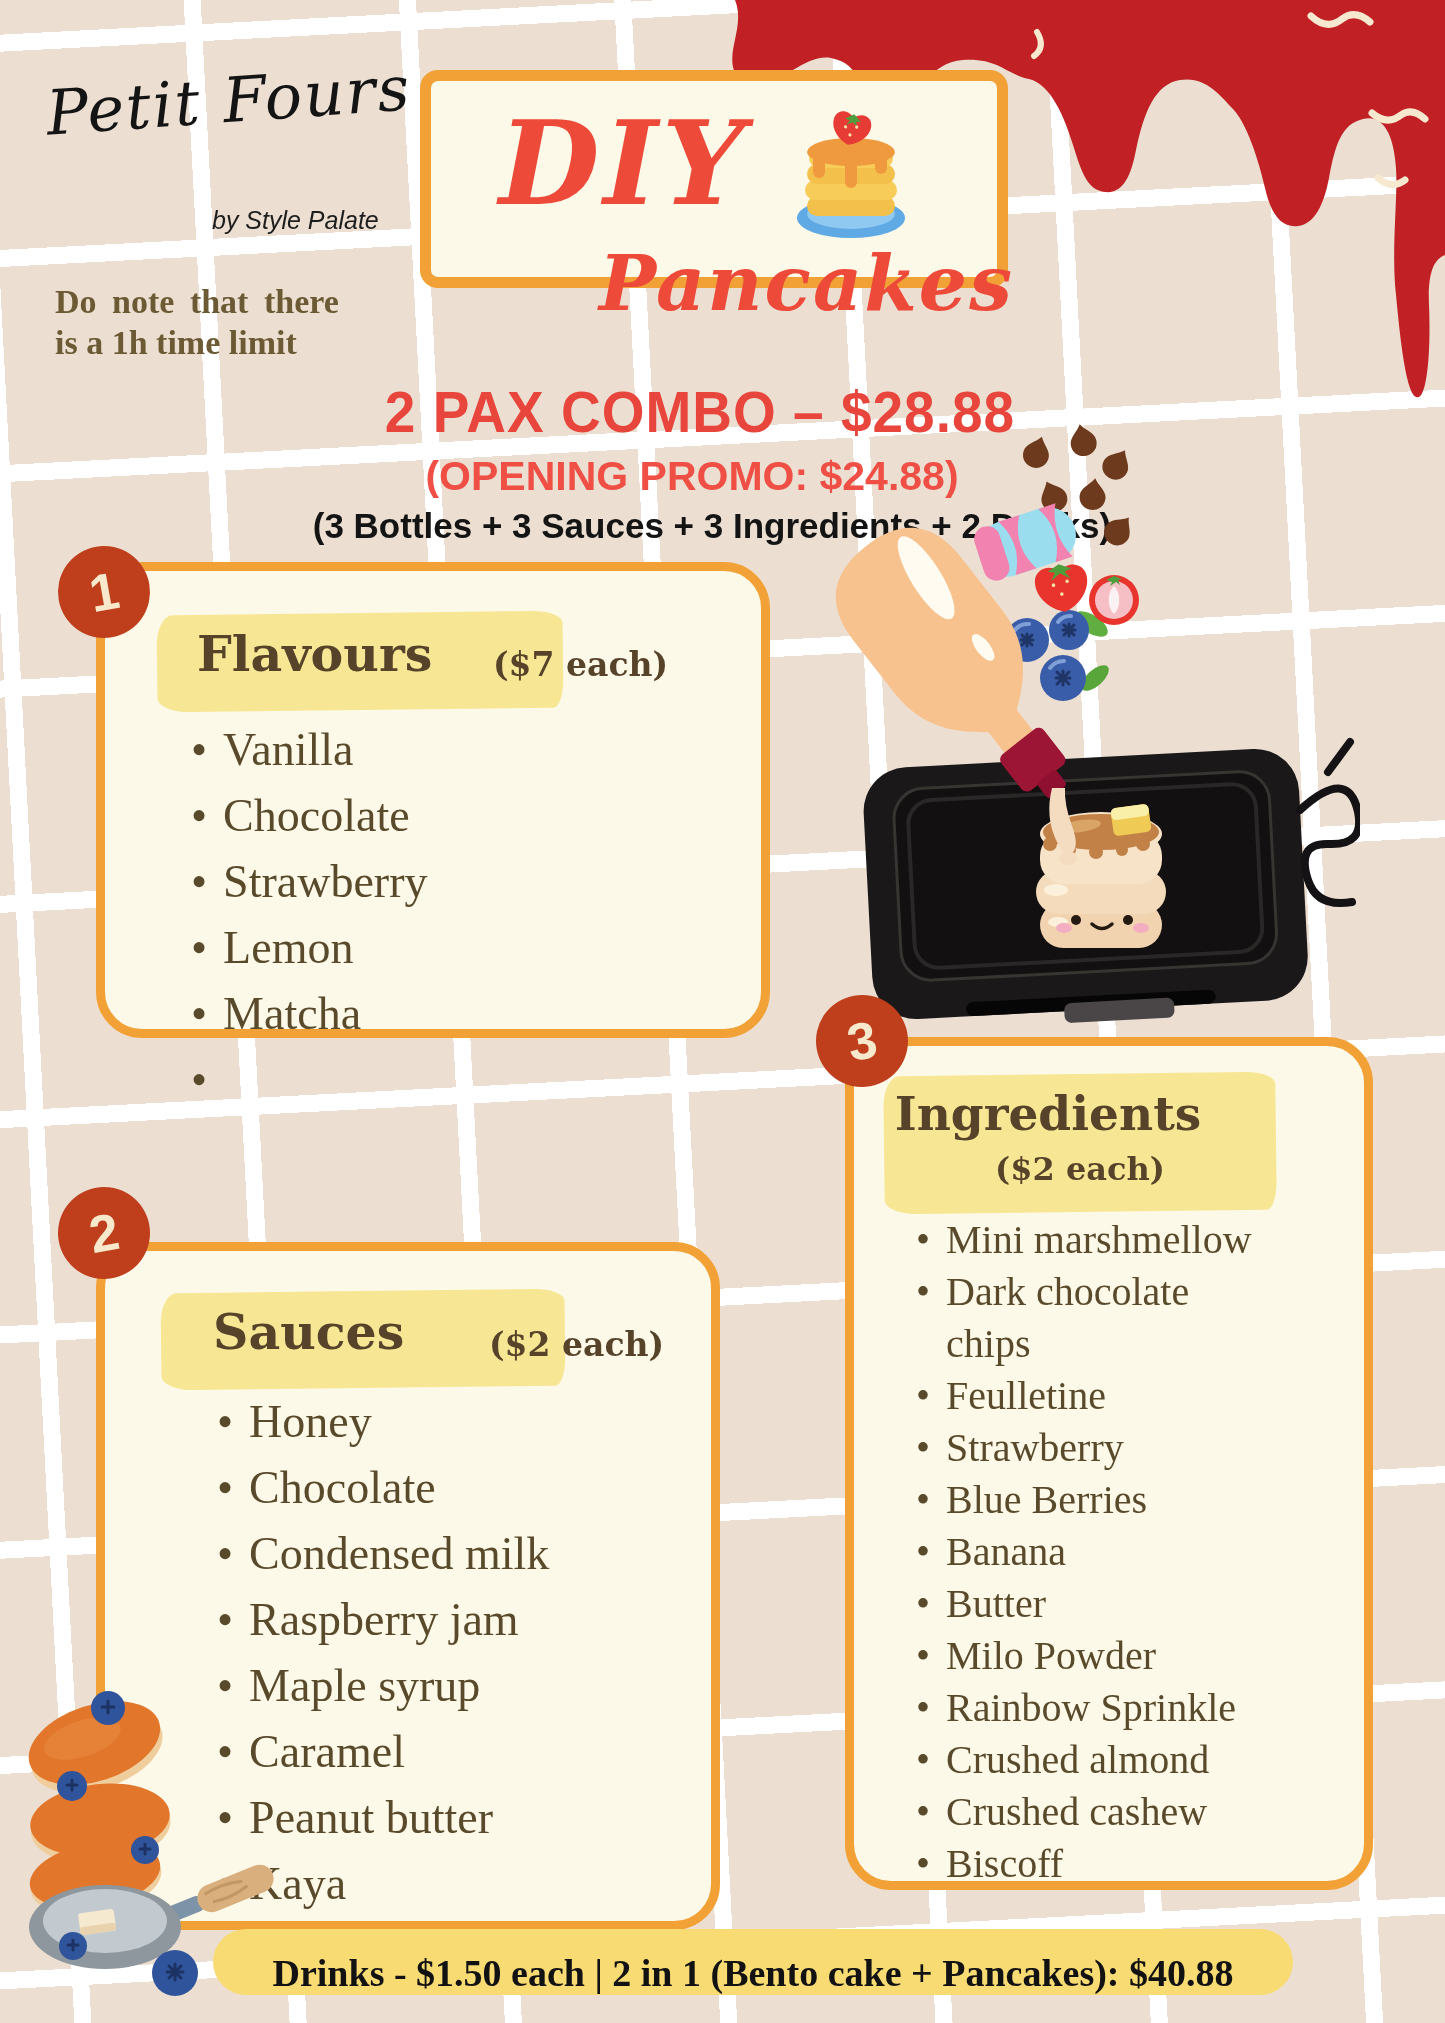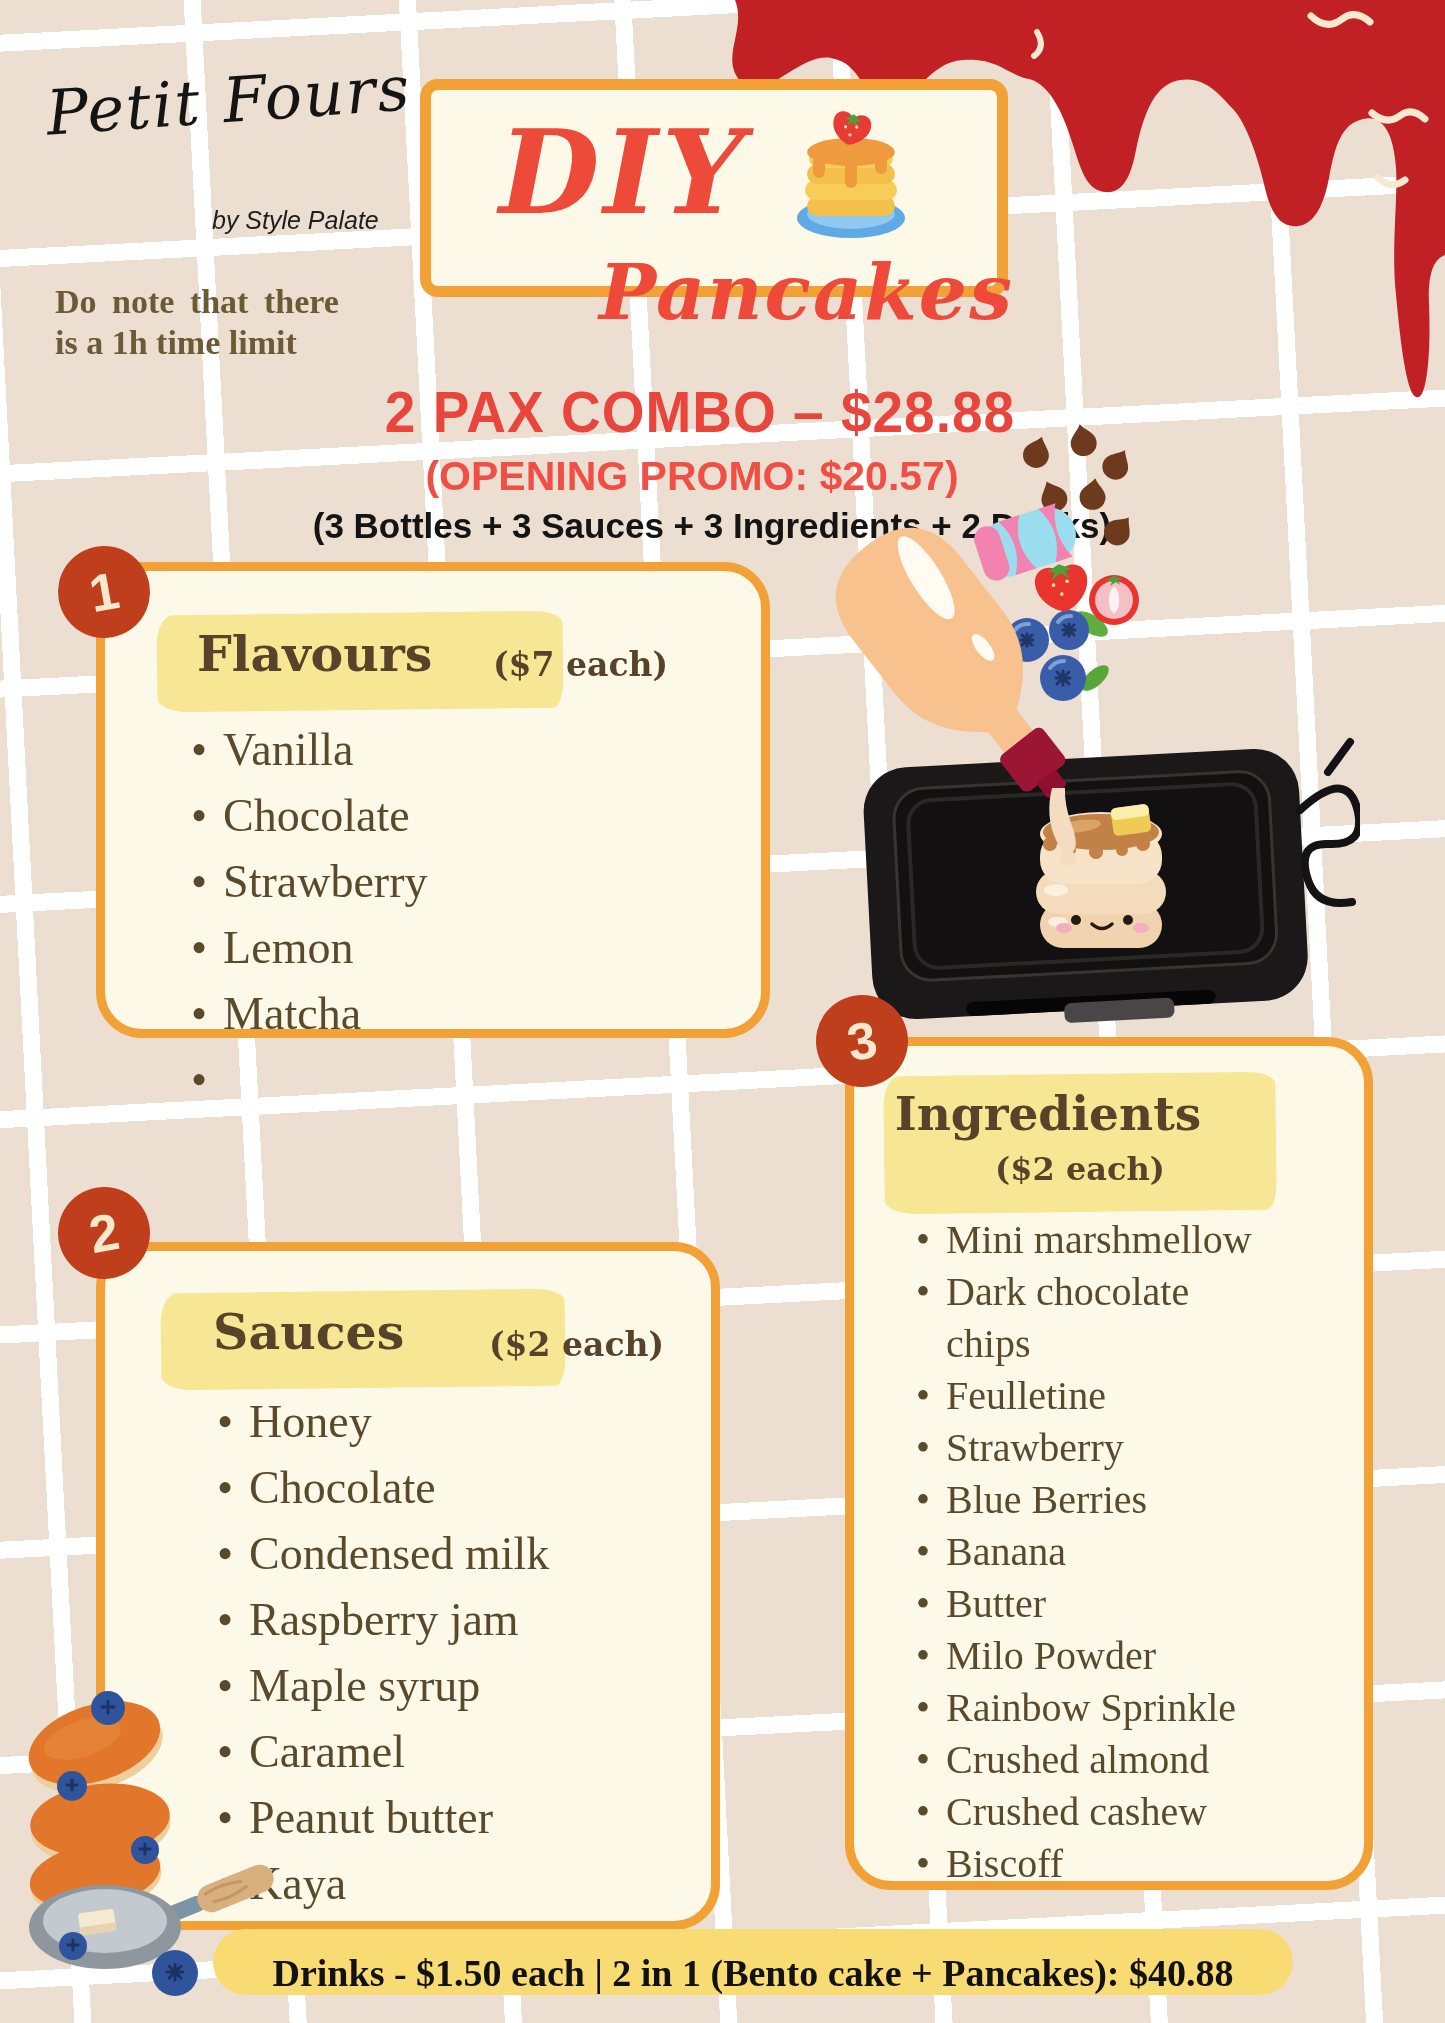--- a/index.html
+++ b/index.html
@@ -6,21 +6,21 @@
   .canvas{position:relative;width:1445px;height:2023px;background:#ECDFD2;overflow:hidden;font-family:"Liberation Serif",serif;}
   .abs{position:absolute;}
   .grid{position:absolute;left:-12%;top:-10%;width:130%;height:125%;z-index:1;
     background-image:
       repeating-linear-gradient(to right,transparent 0,transparent 198px,#fff 198px,#fff 215px),
       repeating-linear-gradient(to bottom,transparent 0,transparent 198px,#fff 198px,#fff 215px);
     transform:rotate(-3deg);}
   .logo{left:46px;top:64px;z-index:3;font-family:"DejaVu Serif",serif;font-style:italic;font-size:62px;color:#141414;transform:rotate(-4deg);letter-spacing:2px;}
   .byline{left:212px;top:206px;z-index:3;font-family:"Liberation Sans",sans-serif;font-style:italic;font-size:25px;color:#1d1d1d;}
   .note{left:55px;top:281px;z-index:3;width:320px;font-weight:bold;font-size:34px;line-height:41px;color:#6B5A33;}
-  .title-card{left:420px;top:70px;width:588px;height:218px;z-index:3;background:#FDF9E8;border:11px solid #F2A136;border-radius:18px;box-sizing:border-box;margin-top:9px;}
+  .title-card{left:420px;top:70px;width:588px;height:218px;z-index:3;background:#FDF9E8;border:11px solid #F2A136;border-radius:18px;box-sizing:border-box;}
   .title-diy{position:absolute;left:68px;top:14px;font-family:"DejaVu Serif",serif;font-style:italic;font-weight:bold;font-size:116px;color:#EE4A3A;letter-spacing:4px;}
   .title-pancakes{position:absolute;left:168px;top:158px;font-family:"DejaVu Serif",serif;font-style:italic;font-weight:bold;font-size:76px;color:#EE4A3A;letter-spacing:2px;}
   .combo{left:0;top:380px;width:1400px;z-index:3;text-align:center;font-family:"Liberation Sans",sans-serif;font-weight:bold;font-size:55px;letter-spacing:1px;color:#E8463C;transform:scaleY(1.05);}
   .promo{left:0;top:453px;width:1384px;z-index:3;text-align:center;font-family:"Liberation Sans",sans-serif;font-weight:bold;font-size:41px;color:#EF4F44;}
   .includes{left:0;top:506px;width:1424px;z-index:3;text-align:center;font-family:"Liberation Sans",sans-serif;font-weight:bold;font-size:35px;color:#141414;}
   .card{z-index:3;background:#FDF9E8;border:9px solid #F2A136;border-radius:46px;box-sizing:border-box;}
   .card-flavours{left:96px;top:562px;width:674px;height:476px;}
   .card-sauces{left:96px;top:1205px;width:624px;height:688px;margin-top:37px;}
   .card-ingredients{left:845px;top:1037px;width:528px;height:853px;}
   .hl{position:absolute;background:#F7E795;transform:rotate(-.7deg);border-radius:16px 30px 10px 32px / 30px 12px 28px 14px;}
@@ -79,21 +79,21 @@
     <g transform="rotate(12 58 30)">
       <path d="M58,18 C64,10 76,12 77,22 C78,33 68,42 58,45 C48,42 38,33 39,22 C40,12 52,10 58,18 Z" fill="#E73B36"></path>
       <polygon points="58,14 50,20 55,21 52,26 58,22 64,26 61,21 66,20" fill="#4F9E3C"></polygon>
       <circle cx="52" cy="28" r="1.6" fill="#F9DFA9"></circle>
         <circle cx="63" cy="26" r="1.6" fill="#F9DFA9"></circle>
         <circle cx="58" cy="35" r="1.6" fill="#F9DFA9"></circle>
     </g>
   </svg>
 
   <div class="abs combo">2 PAX COMBO – $28.88</div>
-  <div class="abs promo">(OPENING PROMO: $20.57)</div>
+  <div class="abs promo">(OPENING PROMO: $24.88)</div>
   <div class="abs includes">(3 Bottles + 3 Sauces + 3 Ingredients + 2 Drinks)</div>
 
   <svg class="deco" style="left:1012px;top:422px;z-index:4" width="130" height="135" viewBox="0 0 130 135">
     <g fill="#6E3A1D">
       <path transform="translate(12,14) rotate(18 13 16)" d="M13,0 C17,7 26,11 26,19 C26,27 20,32 13,32 C6,32 0,27 0,19 C0,11 9,7 13,0 Z"></path>
       <path transform="translate(58,2) rotate(-12 13 16)" d="M13,0 C17,7 26,11 26,19 C26,27 20,32 13,32 C6,32 0,27 0,19 C0,11 9,7 13,0 Z"></path>
       <path transform="translate(92,26) rotate(30 13 16)" d="M13,0 C17,7 26,11 26,19 C26,27 20,32 13,32 C6,32 0,27 0,19 C0,11 9,7 13,0 Z"></path>
       <path transform="translate(28,58) rotate(-24 13 16)" d="M13,0 C17,7 26,11 26,19 C26,27 20,32 13,32 C6,32 0,27 0,19 C0,11 9,7 13,0 Z"></path>
       <path transform="translate(68,56) rotate(8 13 16)" d="M13,0 C17,7 26,11 26,19 C26,27 20,32 13,32 C6,32 0,27 0,19 C0,11 9,7 13,0 Z"></path>
       <path transform="translate(94,92) rotate(38 13 16)" d="M13,0 C17,7 26,11 26,19 C26,27 20,32 13,32 C6,32 0,27 0,19 C0,11 9,7 13,0 Z"></path>

